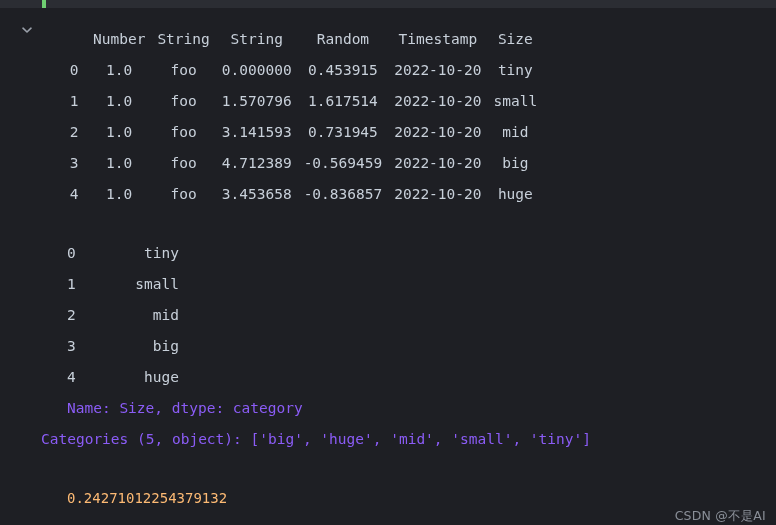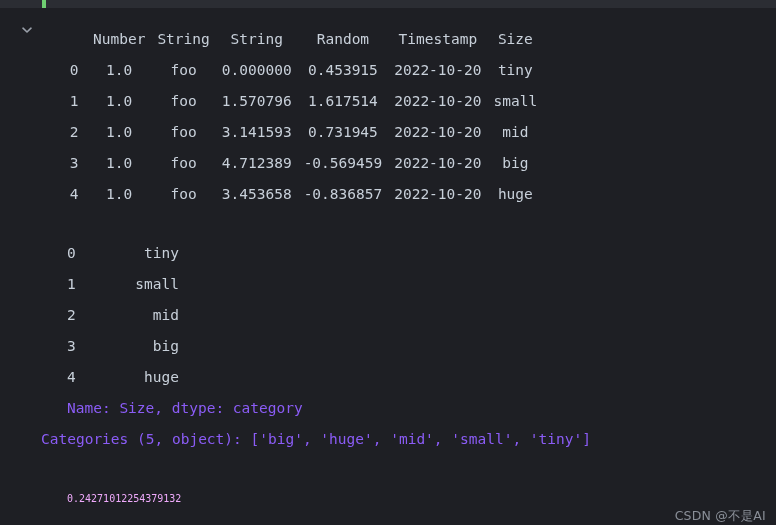--- a/index.html
+++ b/index.html
@@ -115,25 +115,25 @@
 
   .meta-line {
     font-size: 14.5px;
     line-height: 31px;
     white-space: pre;
     font-family: "DejaVu Sans Mono", "Liberation Mono", monospace;
     color: #8b5cf6;
   }
 
   .scalar-line {
-    font-size: 10px;
-    line-height: 31px;
-    white-space: pre;
-    font-family: "DejaVu Sans Mono", "Liberation Mono", monospace;
-    color: #f0abfc;
+    font-size: 14px;
+    line-height: 31px;
+    white-space: pre;
+    font-family: "DejaVu Sans Mono", "Liberation Mono", monospace;
+    color: #fdba74;
   }
 
   .watermark {
     position: absolute;
     right: 10px;
     bottom: 0;
     font-family: "DejaVu Sans", "Liberation Sans", sans-serif;
     font-size: 12.5px;
     color: #8a8f98;
     letter-spacing: 0.2px;

